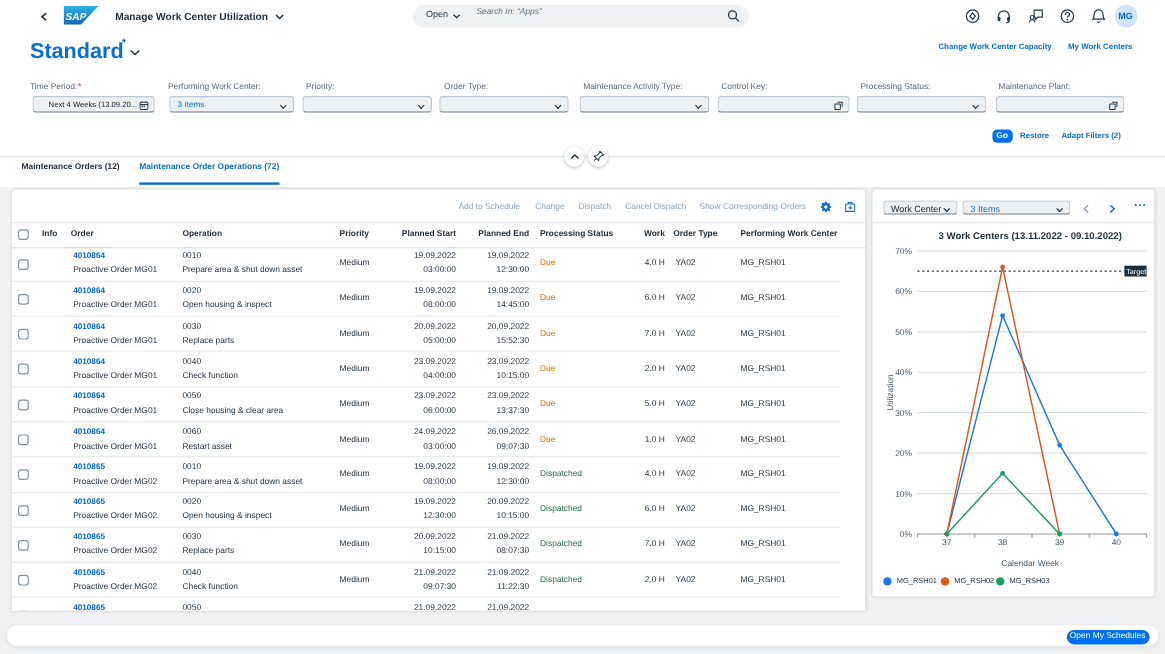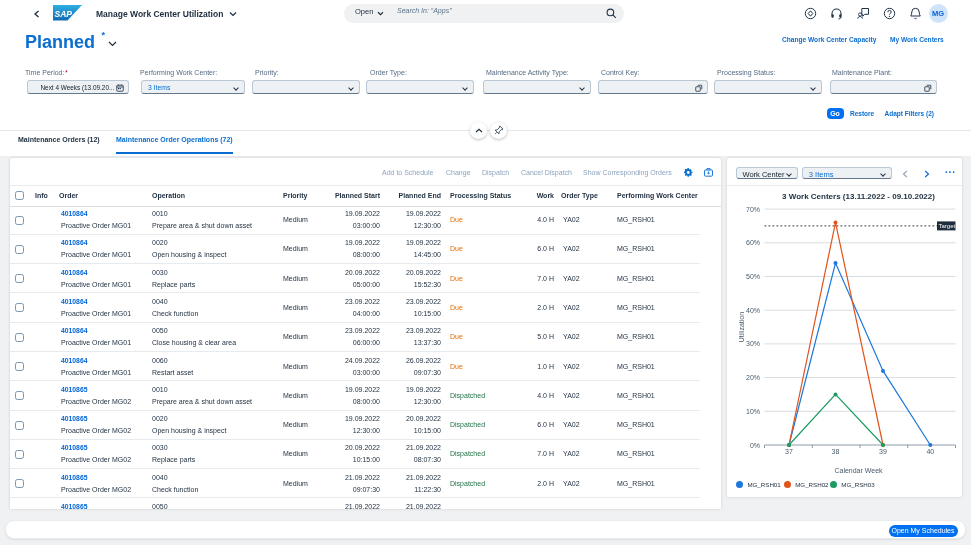--- a/index.html
+++ b/index.html
@@ -74,21 +74,21 @@
     <circle cx="6.5" cy="6.5" r="5.2" stroke="#223548" stroke-width="1" fill="none"></circle>
     <path d="M4.8 5.2 q0 -1.8 1.7 -1.8 q1.7 0 1.7 1.6 q0 1 -1.1 1.5 q-0.6 0.3 -0.6 1.1" stroke="#223548" stroke-width="1" fill="none"></path>
     <circle cx="6.5" cy="9.4" r="0.7" fill="#223548"></circle>
   </svg>
 <svg class="abs" style="left:909px; top:7px;" width="13" height="13" viewBox="0 0 13 13">
     <path d="M6.5 1.3 a3.7 3.7 0 0 1 3.7 3.7 q0 2.7 1.1 4 h-9.6 q1.1 -1.3 1.1 -4 a3.7 3.7 0 0 1 3.7 -3.7 z" stroke="#223548" stroke-width="1" fill="none"></path>
     <path d="M5.3 10.8 q0.3 0.9 1.2 0.9 q0.9 0 1.2 -0.9" stroke="#223548" stroke-width="0.9" fill="none"></path>
   </svg>
 <div class="abs" style="left:928.5px; top:4px; width:19px; height:19px; border-radius:50%; background:#d0e4f9; color:#0064d9; font-size:7.5px; font-weight:bold; text-align:center; line-height:19px;">MG</div>
 
-<div class="abs" style="left:25px; top:32px; font-size:18px; font-weight:bold; color:#0a6ed1;">Planned</div>
+<div class="abs" style="left:25px; top:32px; font-size:18px; font-weight:bold; color:#0a6ed1;">Standard</div>
 <div class="abs" style="left:101.5px; top:30px; font-size:9px; font-weight:bold; color:#0a6ed1;">*</div>
 <svg class="abs" style="left:108px; top:41px;" width="9" height="6" viewBox="0 0 9 6">
     <path d="M1 1 L4.5 4.5 L8 1" stroke="#1d2d3e" stroke-width="1.2" fill="none"></path>
   </svg>
 <div class="abs" style="left:782px; top:36px; font-size:6.6px; font-weight:bold; color:#0a6ed1;">Change Work Center Capacity</div>
 <div class="abs" style="left:890px; top:36px; font-size:6.6px; font-weight:bold; color:#0a6ed1;">My Work Centers</div>
 
 <div class="flabel" style="left:25px; top:68.5px;">Time Period:<span style="color:#c6001c;"> *</span></div>
 <div class="ffield" style="left:27px; width:102px;">
     <span style="position:absolute; left:12.5px; top:3.2px; color:#131e29; font-size:6.4px;">Next 4 Weeks (13.09.20...</span>

